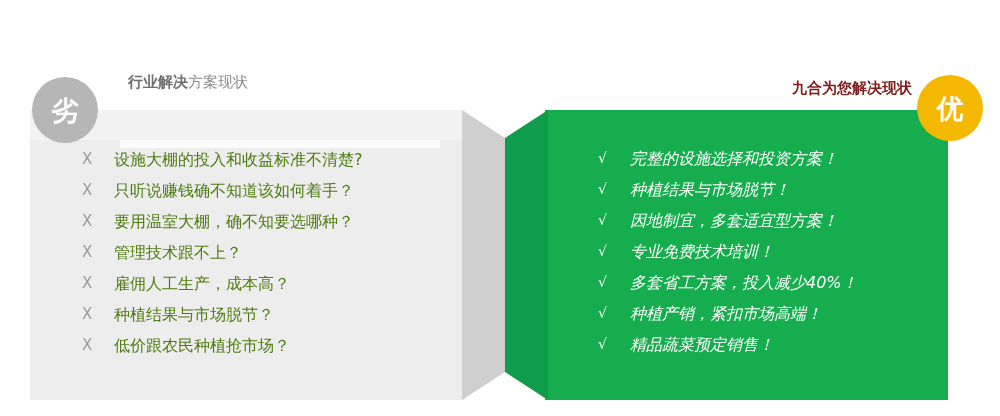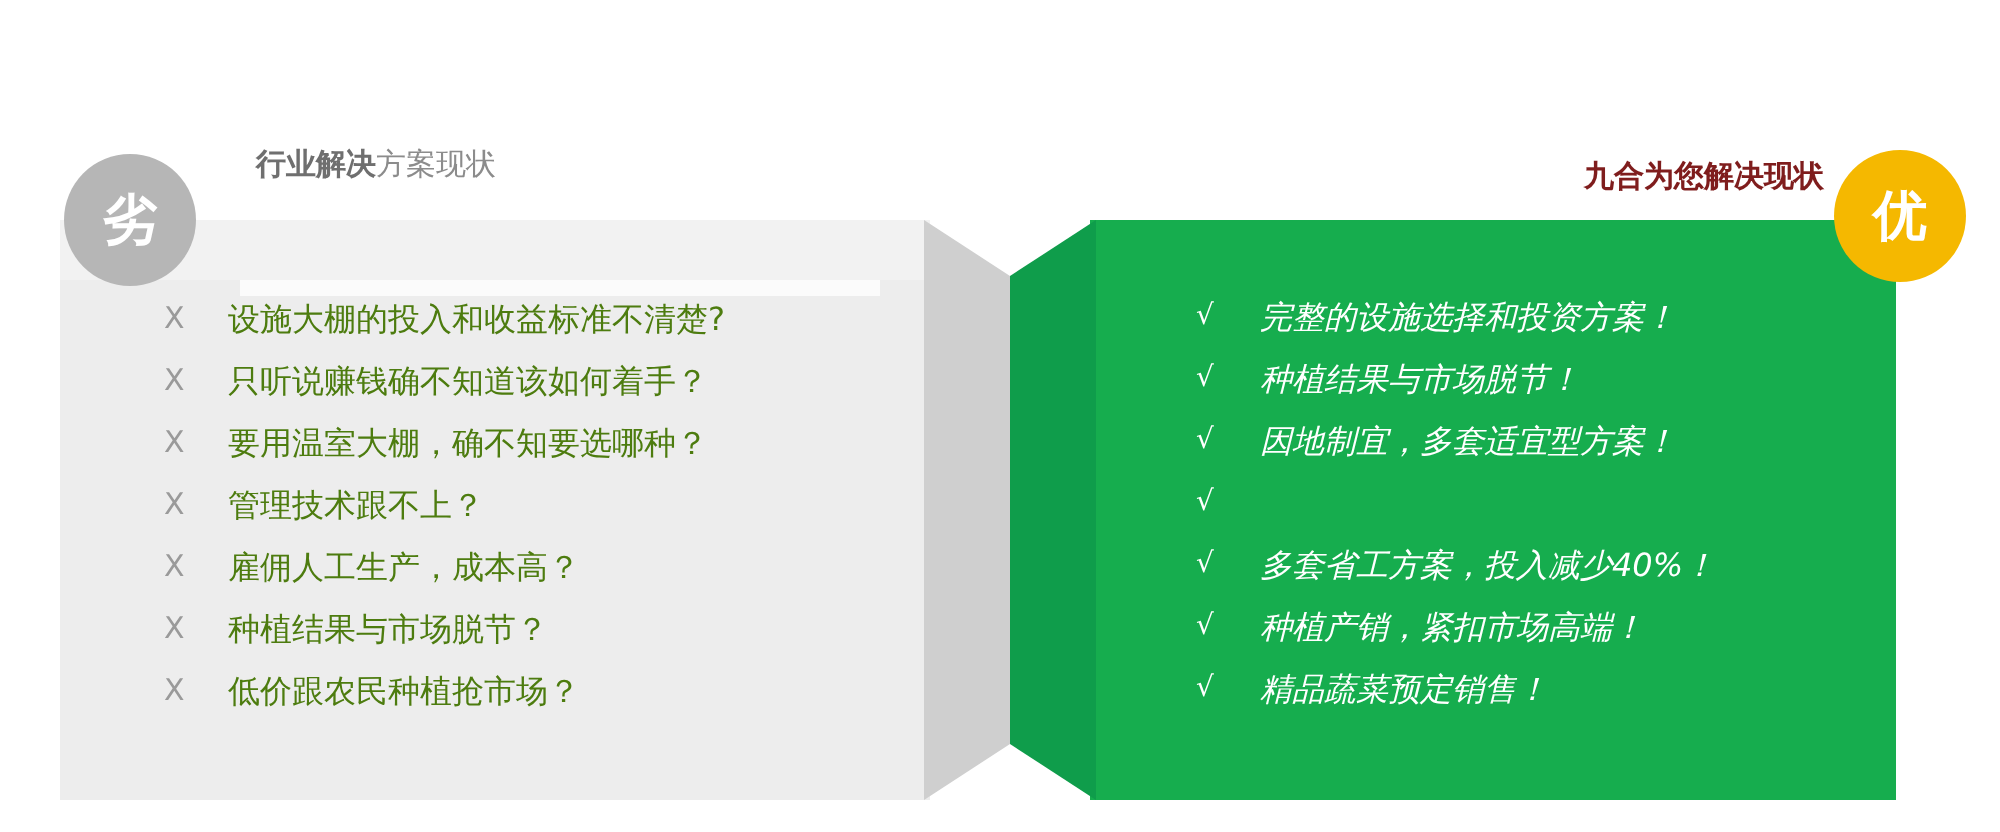--- a/index.html
+++ b/index.html
@@ -247,20 +247,21 @@
     <li>
       <span class="mark">√</span>
       <span class="item-text">种植结果与市场脱节！</span>
     </li>
     <li>
       <span class="mark">√</span>
       <span class="item-text">因地制宜，多套适宜型方案！</span>
     </li>
     <li>
       <span class="mark">√</span>
+      <span class="item-text">专业免费技术培训！</span>
     </li>
     <li>
       <span class="mark">√</span>
       <span class="item-text">多套省工方案，投入减少40%！</span>
     </li>
     <li>
       <span class="mark">√</span>
       <span class="item-text">种植产销，紧扣市场高端！</span>
     </li>
     <li>

